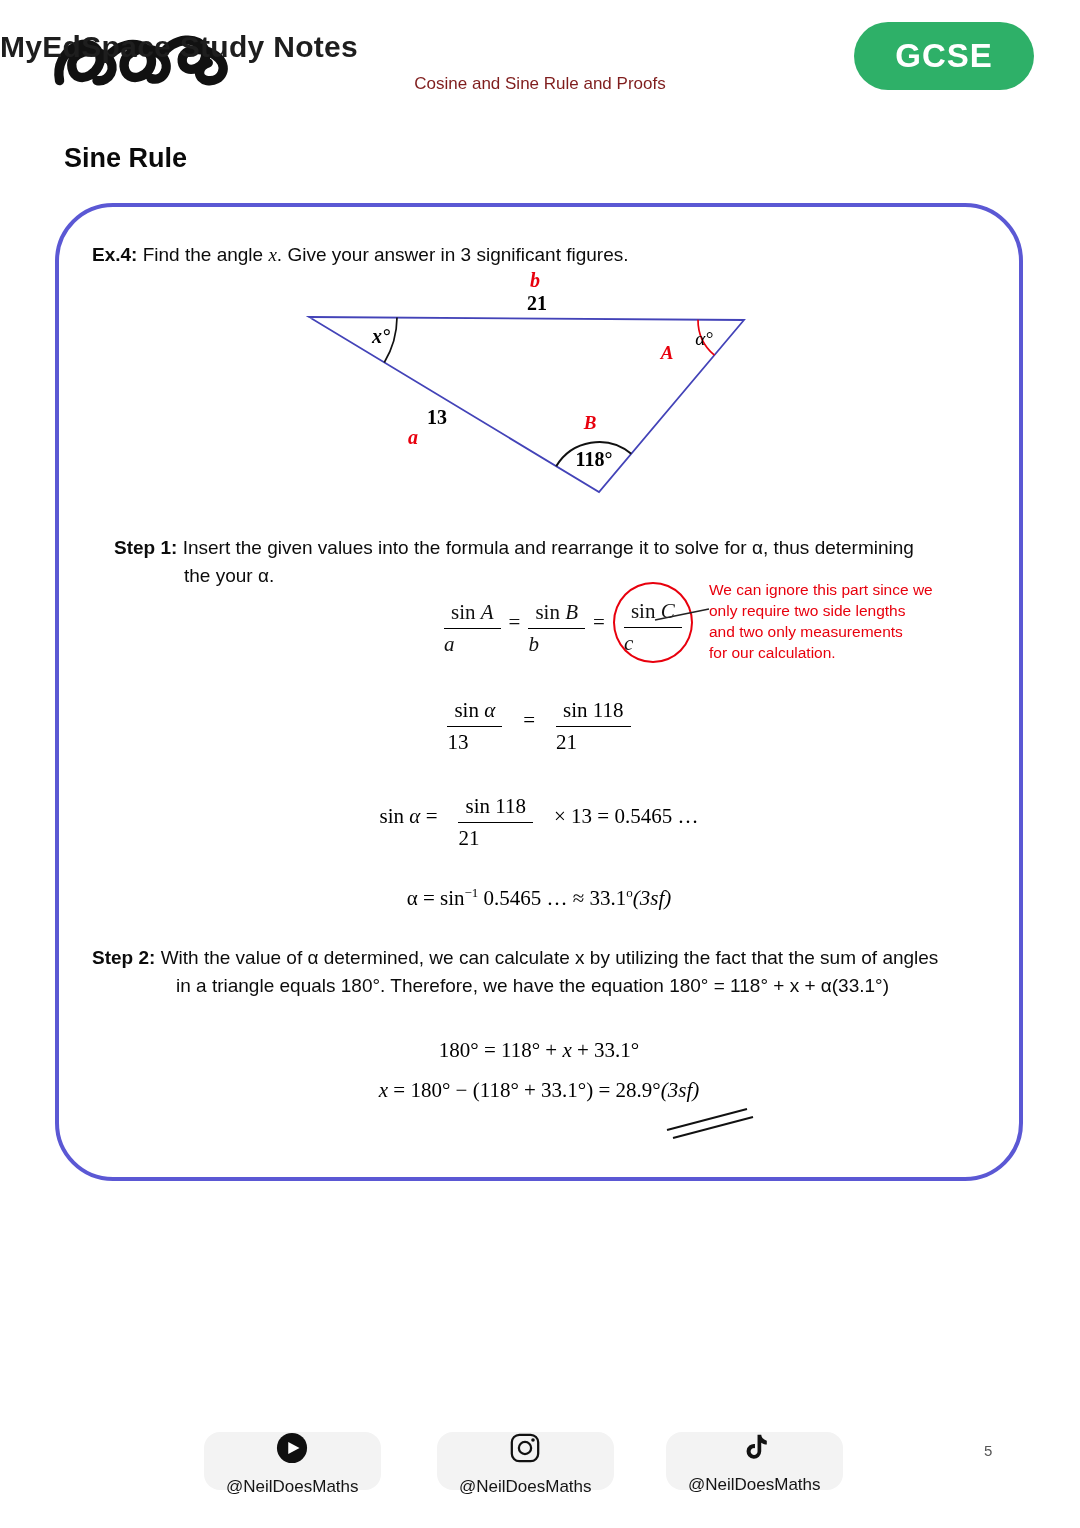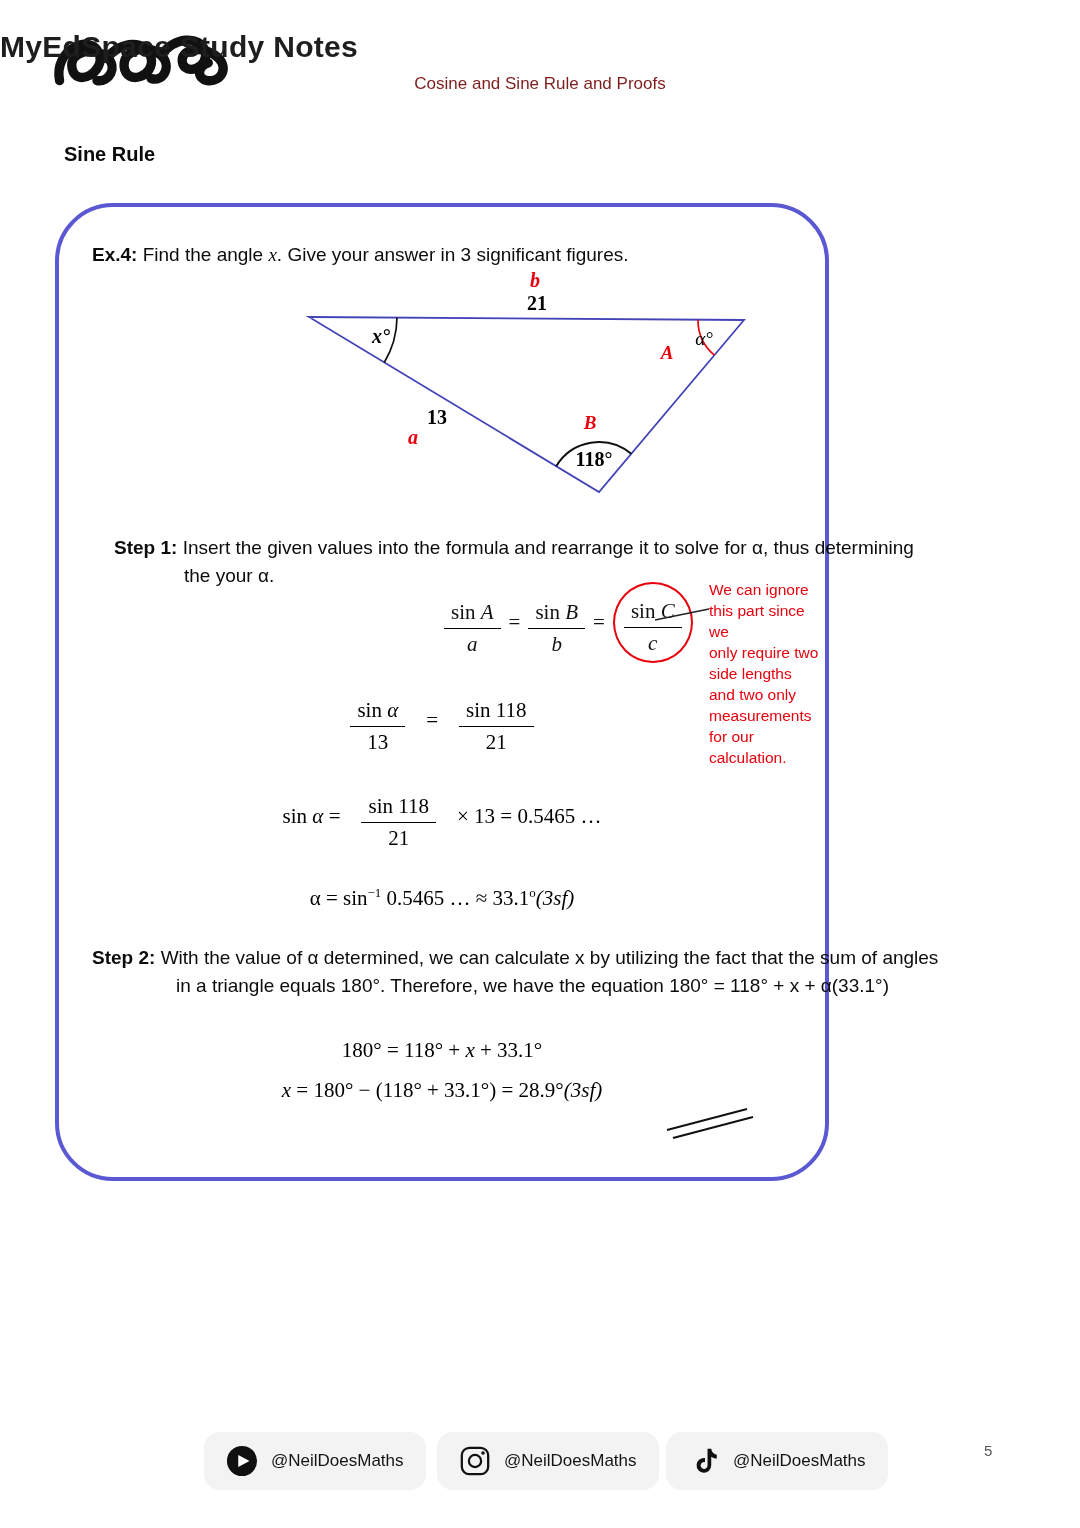--- a/index.html
+++ b/index.html
@@ -6,73 +6,74 @@
   html,body { background:#ffffff; }
   body { font-family:"Liberation Sans", sans-serif; color:#111; }
   .page { position:relative; width:1080px; height:1528px; background:#fff; overflow:hidden; }
 
   
   .logo { position:absolute; left:44px; top:14px; width:210px; height:104px; }
   .doc-title { position:absolute; left:0; right:0; top:30px; text-align:left; font-size:30px; font-weight:600; color:#1e1e1e; letter-spacing:.3px; }
   .doc-subtitle { position:absolute; left:0; right:0; top:74px; text-align:center; font-size:17px; font-weight:500; color:#7f1d1d; }
   .badge { position:absolute; right:46px; top:22px; width:180px; height:68px; background:#2eb068; border-radius:34px; color:#fff; font-size:33px; font-weight:700; letter-spacing:1px; display:flex; align-items:center; justify-content:center; }
 
-  .section-title { position:absolute; left:64px; top:143px; font-size:20px; font-weight:700; color:#0a0a0a; }
-
-  
-  .box { position:absolute; left:55px; top:203px; width:774px; height:978px; border:4px solid #5b58d4; border-radius:58px; }
+  .section-title { position:absolute; left:64px; top:143px; font-size:27px; font-weight:700; color:#0a0a0a; }
+
+  
+  .box { position:absolute; left:55px; top:203px; width:968px; height:978px; border:4px solid #5b58d4; border-radius:58px; }
 
   .para { position:absolute; font-size:19px; line-height:28px; color:#0c0c0c; }
   .para b { font-weight:700; }
   .indent1 { margin-left:70px; }
   .indent2 { margin-left:84px; }
   .mvar { font-family:"Liberation Serif", serif; font-style:italic; }
 
   
   .triangle-wrap { position:absolute; left:222px; top:50px; width:500px; height:245px; }
   .tri-label { font-family:"Liberation Serif", serif; }
 
   
   .mathrow { position:absolute; left:0; width:100%; display:flex; justify-content:center; align-items:center; gap:21px; font-family:"Liberation Serif", serif; font-size:21px; color:#000; }
   .formula-row { position:absolute; left:385px; top:378px; height:74px; display:flex; align-items:center; gap:8px; font-family:"Liberation Serif", serif; font-size:21px; }
-  .frac { display:inline-block; text-align:center; vertical-align:middle;margin-top:12px; }
+  .frac { display:inline-block; text-align:left; vertical-align:middle;margin-top:12px; }
   .frac .num { display:block; padding:0 7px 3px; border-bottom:1.6px solid #000; }
   .frac .den { display:block; padding-top:3px; }
   .circled { border:2px solid #e8000d; border-radius:50%; padding:3px 9px 5px; }
   sup { font-size:13px; }
 
   .note { position:absolute; left:650px; top:372px; color:#e8000d; font-size:15.5px; line-height:21px; }
   .pointer-svg { position:absolute; left:592px; top:396px; width:62px; height:22px; }
 
   .work1 { top:480px; height:66px; }
   .work2 { top:576px; height:66px; }
   .work3 { top:678px; }
   .res1 { top:831px; }
   .res2 { top:871px; }
   .answer-slashes { position:absolute; left:604px; top:893px; width:92px; height:42px; }
 
   
-  .pill { position:absolute; top:1432px; height:58px; background:#f3f3f3; border-radius:16px; display:flex; align-items:center; gap:13px; padding:0 22px; font-size:17px; color:#141414; cursor:pointer; }
+  .pill { position:absolute; top:1432px; height:58px; background:#f3f3f3; border-radius:16px; display:flex; align-items:center; gap:13px; padding:0 22px; font-size:17px; color:#141414; cursor:pointer;flex-direction:column; }
   .pill .icon { display:flex; align-items:center; justify-content:center; width:32px; height:32px; }
   .page-number { position:absolute; left:984px; top:1442px; font-size:15px; color:#555; }
 </style>
 </head>
 <body>
 
 <div class="page">
 
   <div class="logo">
     <svg viewBox="0 0 200 100" width="210" height="104">
       <path d="M14 64 C 8 34, 44 18, 52 38 C 59 55, 30 72, 26 52 C 23 37, 46 30, 60 42 C 70 51, 62 66, 50 64
                M 60 42 C 72 26, 98 24, 102 42 C 106 60, 78 70, 76 50 C 75 34, 100 28, 112 40 C 122 50, 114 66, 102 62
                M 112 40 C 122 22, 150 20, 154 36 C 158 52, 134 60, 132 46 C 130 34, 150 30, 164 40 C 178 50, 170 66, 156 64 C 146 62, 146 51, 157 47" fill="none" stroke="#111" stroke-width="9" stroke-linecap="round" stroke-linejoin="round"></path>
     </svg>
   </div>
   <div class="doc-title">MyEdSpace Study Notes</div>
   <div class="doc-subtitle">Cosine and Sine Rule and Proofs</div>
+  <div class="badge">GCSE</div>
 
   <h2 class="section-title">Sine Rule</h2>
 
   <section class="box">
 
     <p class="para" style="left:33px; top:34px;">
       <b>Ex.4:</b><span> Find the angle </span><i class="mvar">x</i><span>. Give your answer in 3 significant figures.</span>
     </p>
 
     <div class="triangle-wrap">

